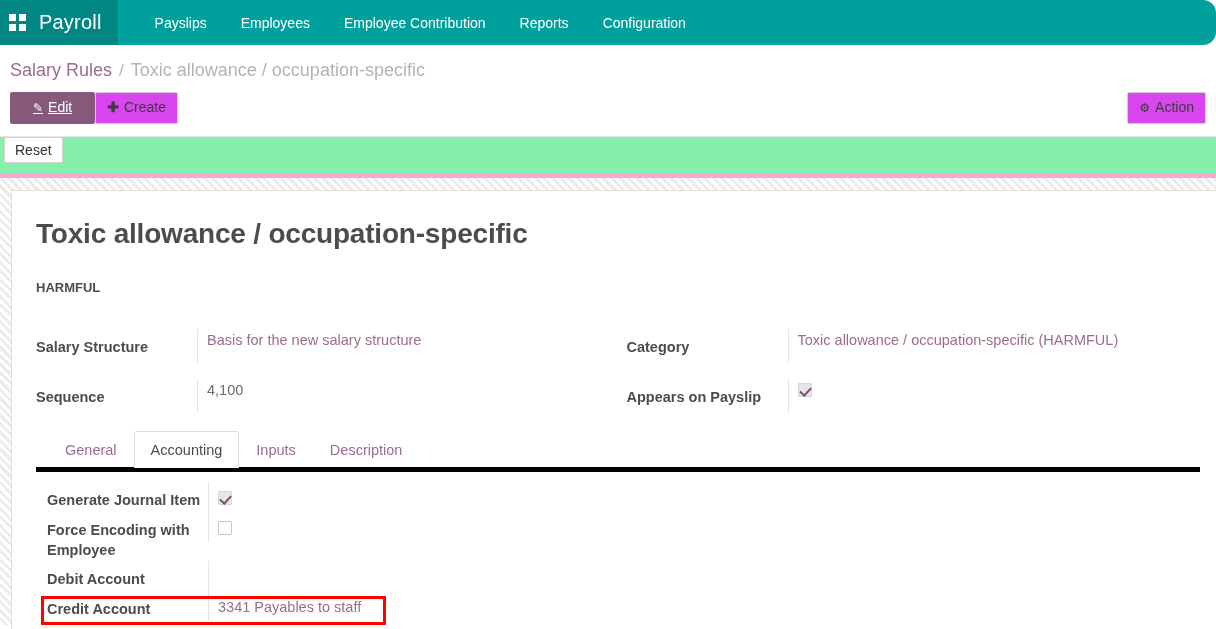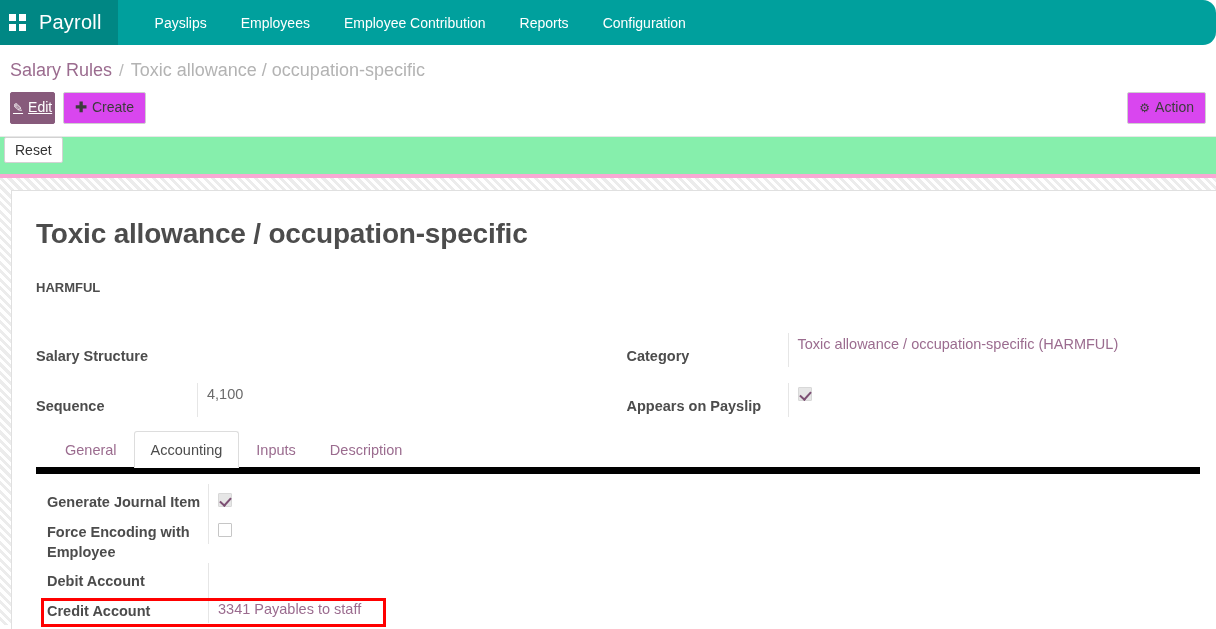--- a/index.html
+++ b/index.html
@@ -105,22 +105,22 @@
     background: #d946ef;
     color: #3c3c3c;
     border-radius: 2px;
     cursor: pointer;
     white-space: nowrap;
   }
   .btn-primary {
     background: #875A7B;
     border-color: #875A7B;
     color: #ffffff;
-    margin-right: 8px;
-    padding: 5px 2px;
+    margin-right: 0;
+    padding: 5px 22px;
     text-decoration: underline;
   }
   .btn-icon { margin-right: 5px; font-size: 12px; }
   .btn-plus { font-weight: bold; margin-right: 5px; font-size: 14px; }
 
   .reset-row {
     padding: 0 0 11px 4px;
     background: #86efac;
     border-bottom: 4px solid #f9a8d4;
   }
@@ -167,21 +167,21 @@
   
   .form-grid {
     display: flex;
     margin-top: 22px;
   }
   .form-col { width: 50%; }
   .form-col.right { padding-left: 3px; }
 
   .field-row {
     display: flex;
-    align-items: flex-end;
+    align-items: center;
     min-height: 50px;
     padding-top: 8px;
   }
   .field-label {
     width: 172px;
     flex: 0 0 172px;
     font-size: 14.5px;
     font-weight: bold;
     color: #4c4c4c;
     padding: 3px 0 0 11px;
@@ -223,21 +223,21 @@
     border-width: 0 2px 2px 0;
     transform: rotate(42deg);
   }
 
   
   .notebook {
     margin: 14px 0 0 11px;
   }
   .tab-bar {
     display: flex;
-    border-bottom: 7px solid #000000;
+    border-bottom: 5px solid #000000;
     padding-left: 12px;
   }
   .tab {
     font-size: 14.5px;
     color: #9b6c8f;
     padding: 10px 16px 9px 16px;
     border: 1px solid transparent;
     border-bottom: none;
     margin-bottom: -1px;
     cursor: pointer;
@@ -341,20 +341,21 @@
   <div class="sheet">
 
     <div class="record-title">Toxic allowance / occupation-specific</div>
     <div class="record-subtitle">HARMFUL</div>
 
     <div class="form-grid">
 
       <div class="form-col">
         <div class="field-row">
           <div class="field-label">Salary Structure</div>
+          <div class="field-value link">Basis for the new salary structure</div>
         </div>
         <div class="field-row">
           <div class="field-label">Sequence</div>
           <div class="field-value">4,100</div>
         </div>
       </div>
 
       <div class="form-col right">
         <div class="field-row">
           <div class="field-label">Category</div>

